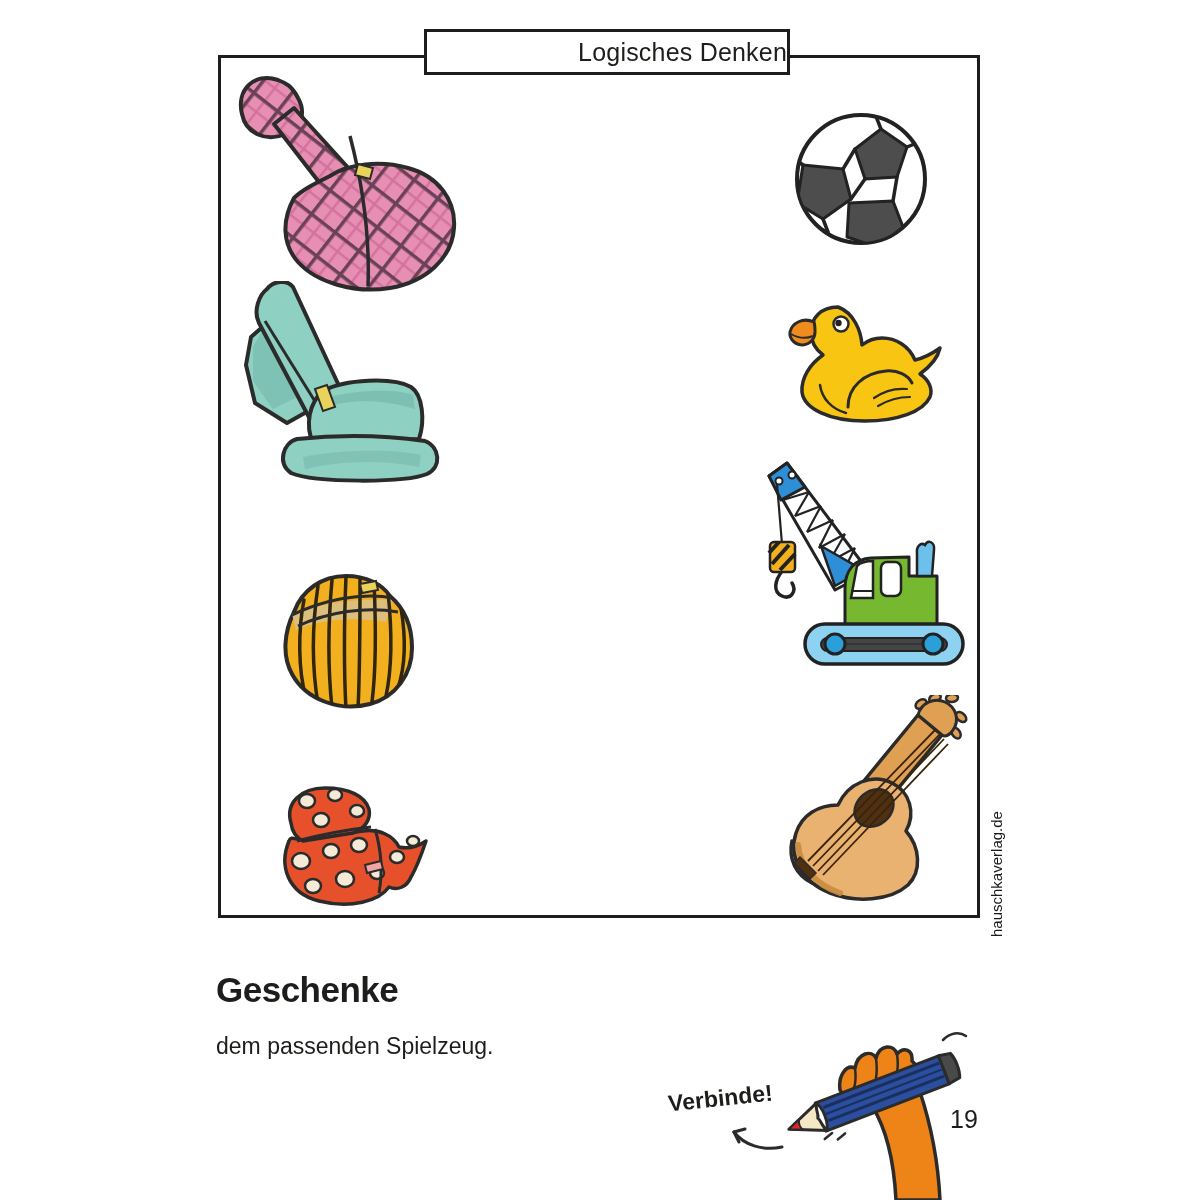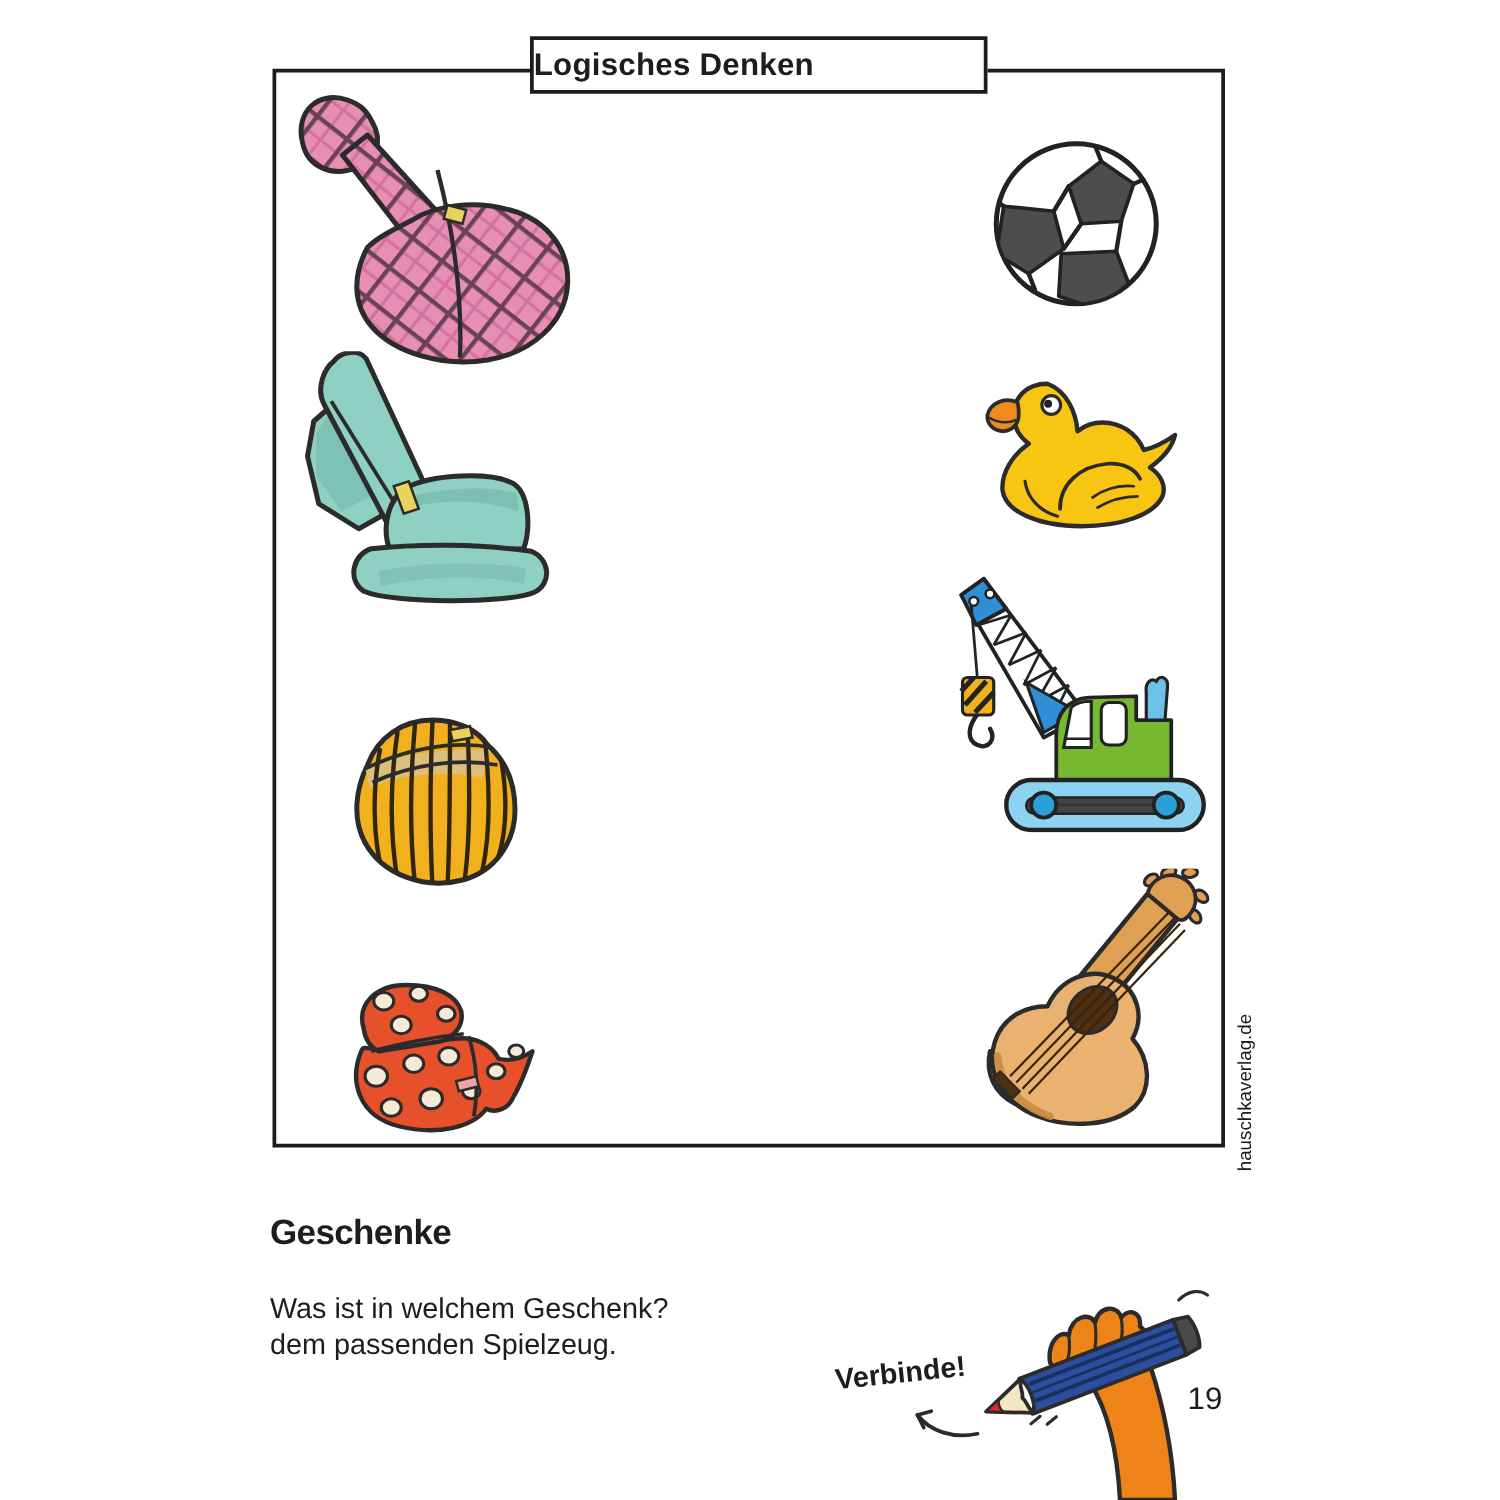--- a/index.html
+++ b/index.html
@@ -1,25 +1,25 @@
 <!DOCTYPE html>
 <html><head>
 <meta charset="utf-8">
 <style>
   html,body{margin:0;padding:0;}
   body{width:1200px;height:1200px;position:relative;background:#ffffff;overflow:hidden;
        font-family:"Liberation Sans", sans-serif;color:#1d1d1b;}
   .abs{position:absolute;}
   #frame{left:218px;top:55px;width:762px;height:863px;border:3px solid #1d1d1b;box-sizing:border-box;background:#fff;}
   #title-box{left:424px;top:29px;width:366px;height:46px;border:3px solid #1d1d1b;box-sizing:border-box;
-             background:#fff;display:flex;align-items:center;justify-content:flex-start;z-index:3;
-             font-size:25px;font-weight:bold;letter-spacing:0.2px;}
+             background:#fff;display:flex;align-items:center;justify-content:flex-end;z-index:3;
+             font-size:25px;font-weight:normal;letter-spacing:0.2px;}
   #publisher{left:984px;top:800px;height:148px;width:24px;display:flex;align-items:center;justify-content:center;
              writing-mode:vertical-rl;transform:rotate(180deg);font-size:15px;color:#1a1a1a;}
-  #heading{left:216px;top:970px;font-size:28px;font-weight:bold;letter-spacing:-0.5px;}
+  #heading{left:216px;top:970px;font-size:35px;font-weight:bold;letter-spacing:-0.5px;}
   #instructions{left:216px;top:1032px;font-size:23px;line-height:29px;}
   #instructions span{display:block;}
   #callout{left:668px;top:1085px;font-size:23px;font-weight:bold;transform:rotate(-6deg);}
   #page-number{left:950px;top:1105px;font-size:25px;}
   svg{display:block;}
 </style>
 </head>
 <body>
 
 <div id="frame" class="abs"></div>
@@ -219,21 +219,20 @@
   </g>
   <path fill="#4f3012" stroke="#2b2b2b" stroke-width="1.5" d="M 32,162 L 48,178 L 42,184 L 26,168 Z"></path>
   <path fill="none" stroke="#2b2b2b" stroke-width="3.5" stroke-linecap="round" d="M 24,146 C 20,164 28,180 44,188"></path>
 </svg>
 
 <div id="publisher" class="abs">hauschkaverlag.de</div>
 
 <div id="heading" class="abs">Geschenke</div>
 
 <div id="instructions" class="abs">
-  <span>Was ist in welchem Geschenk?</span>
   <span>dem passenden Spielzeug.</span>
 </div>
 
 <div id="callout" class="abs">Verbinde!</div>
 
 <div id="page-number" class="abs">19</div>
 
 <svg class="abs" style="left:700px;top:1028px;" width="310" height="172" viewBox="0 0 310 172">
 
   <g fill="none" stroke="#2b2b2b" stroke-width="3" stroke-linecap="round">

